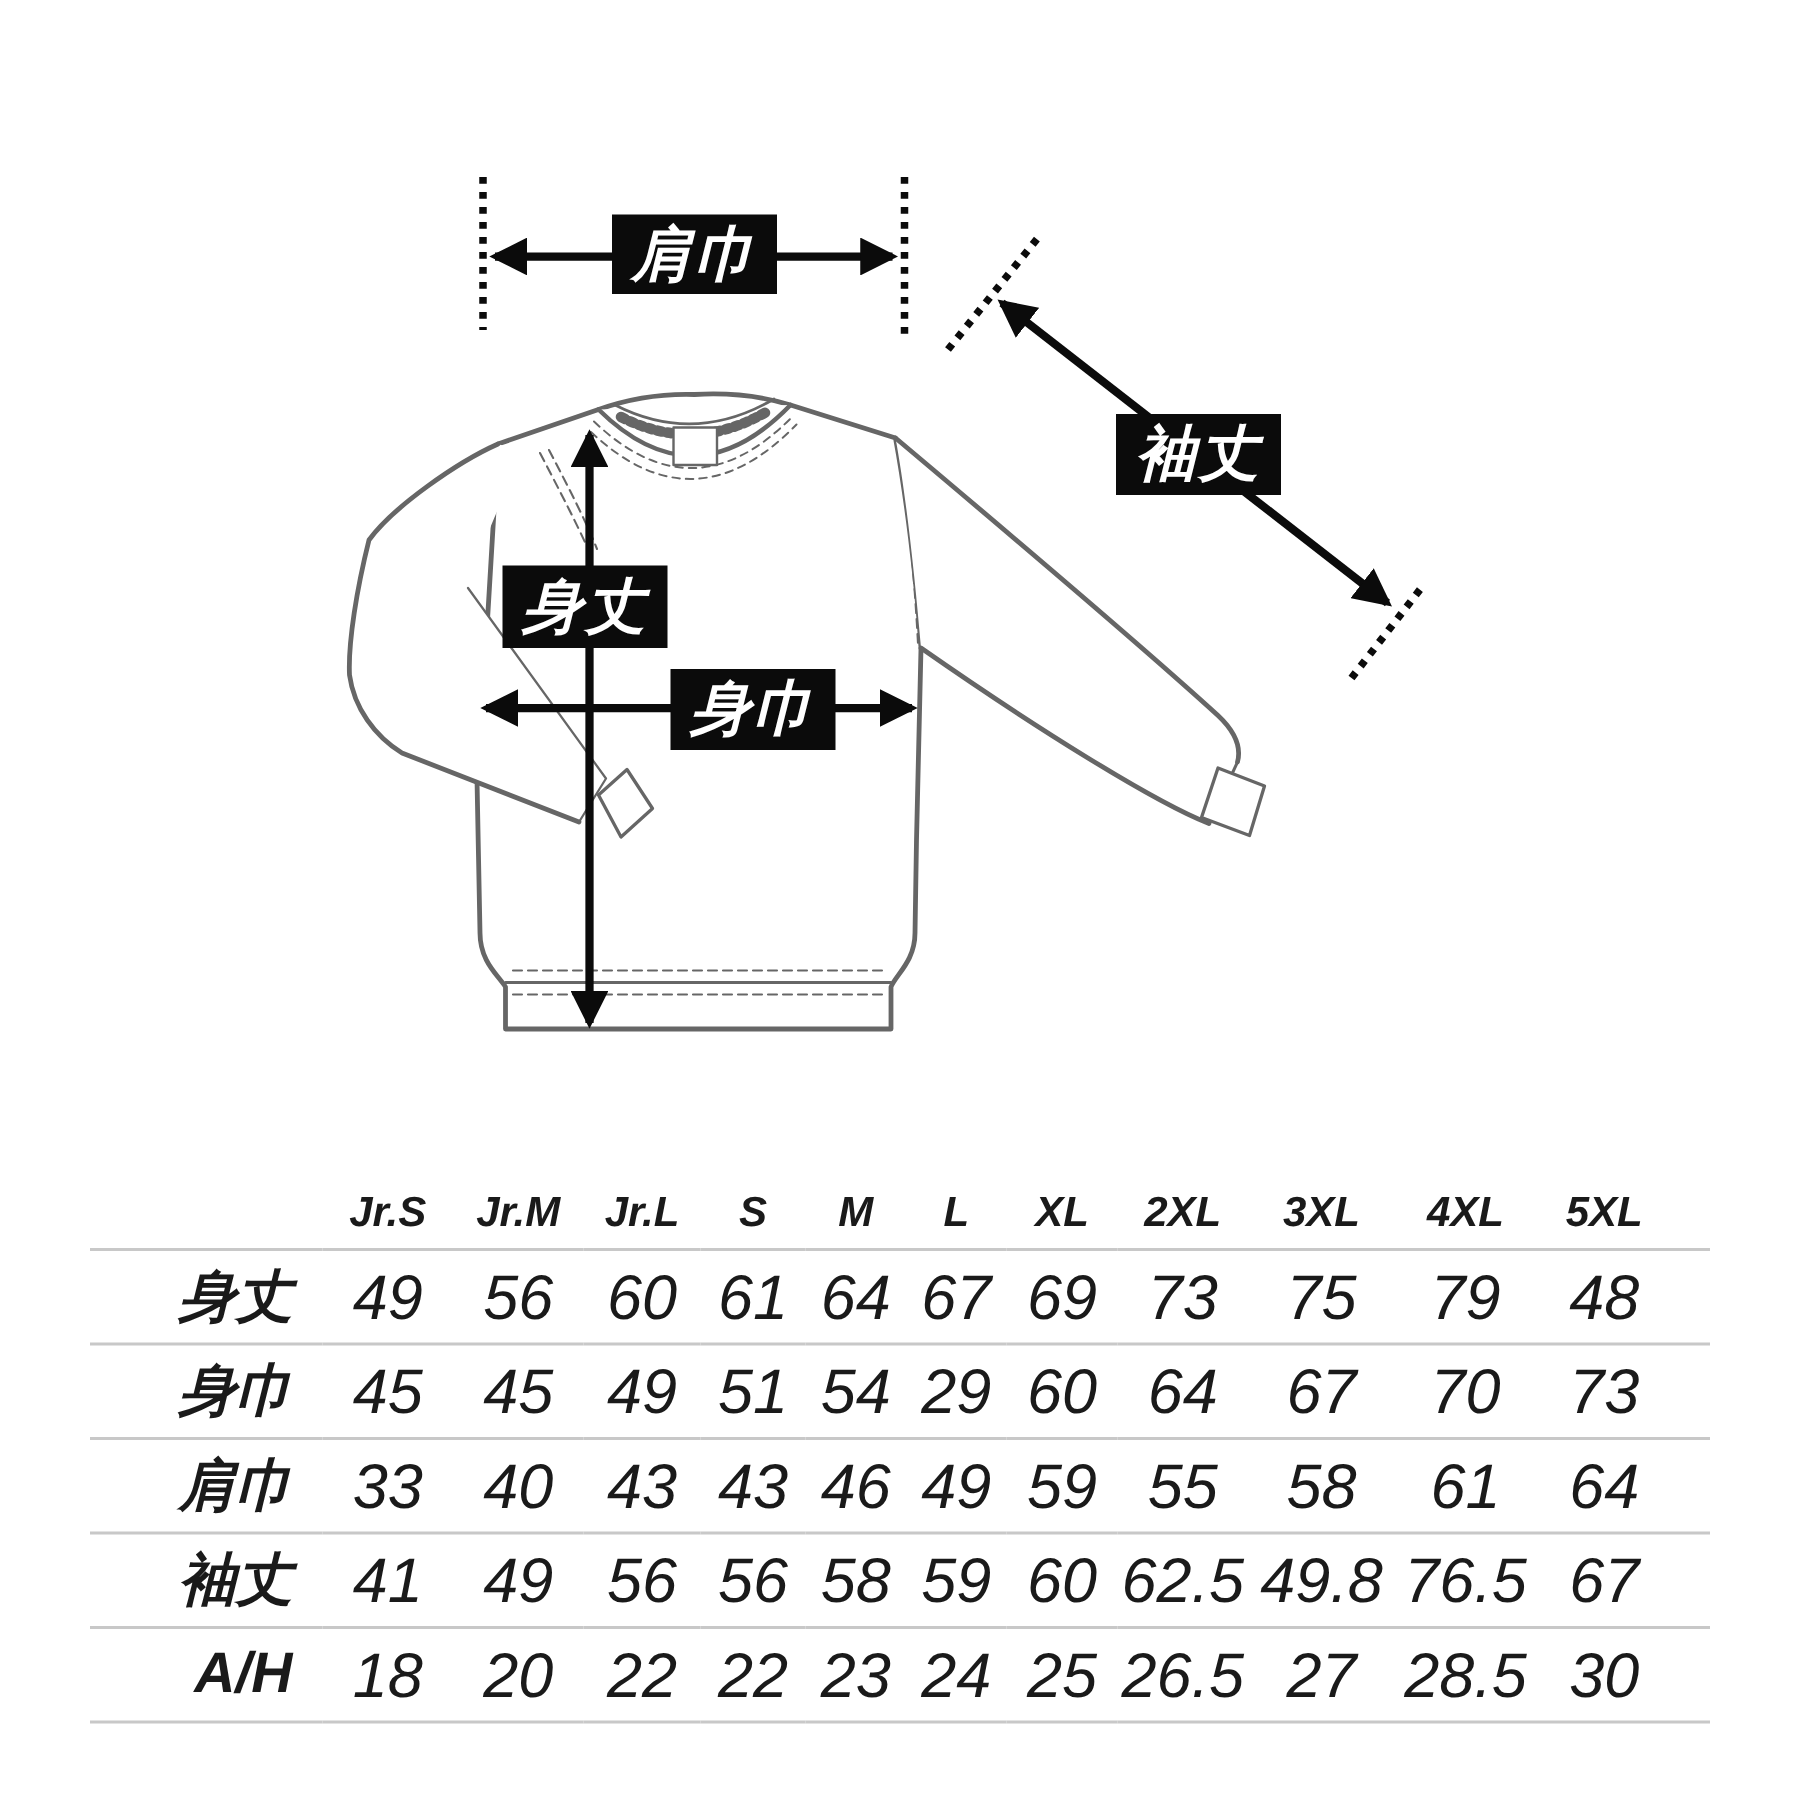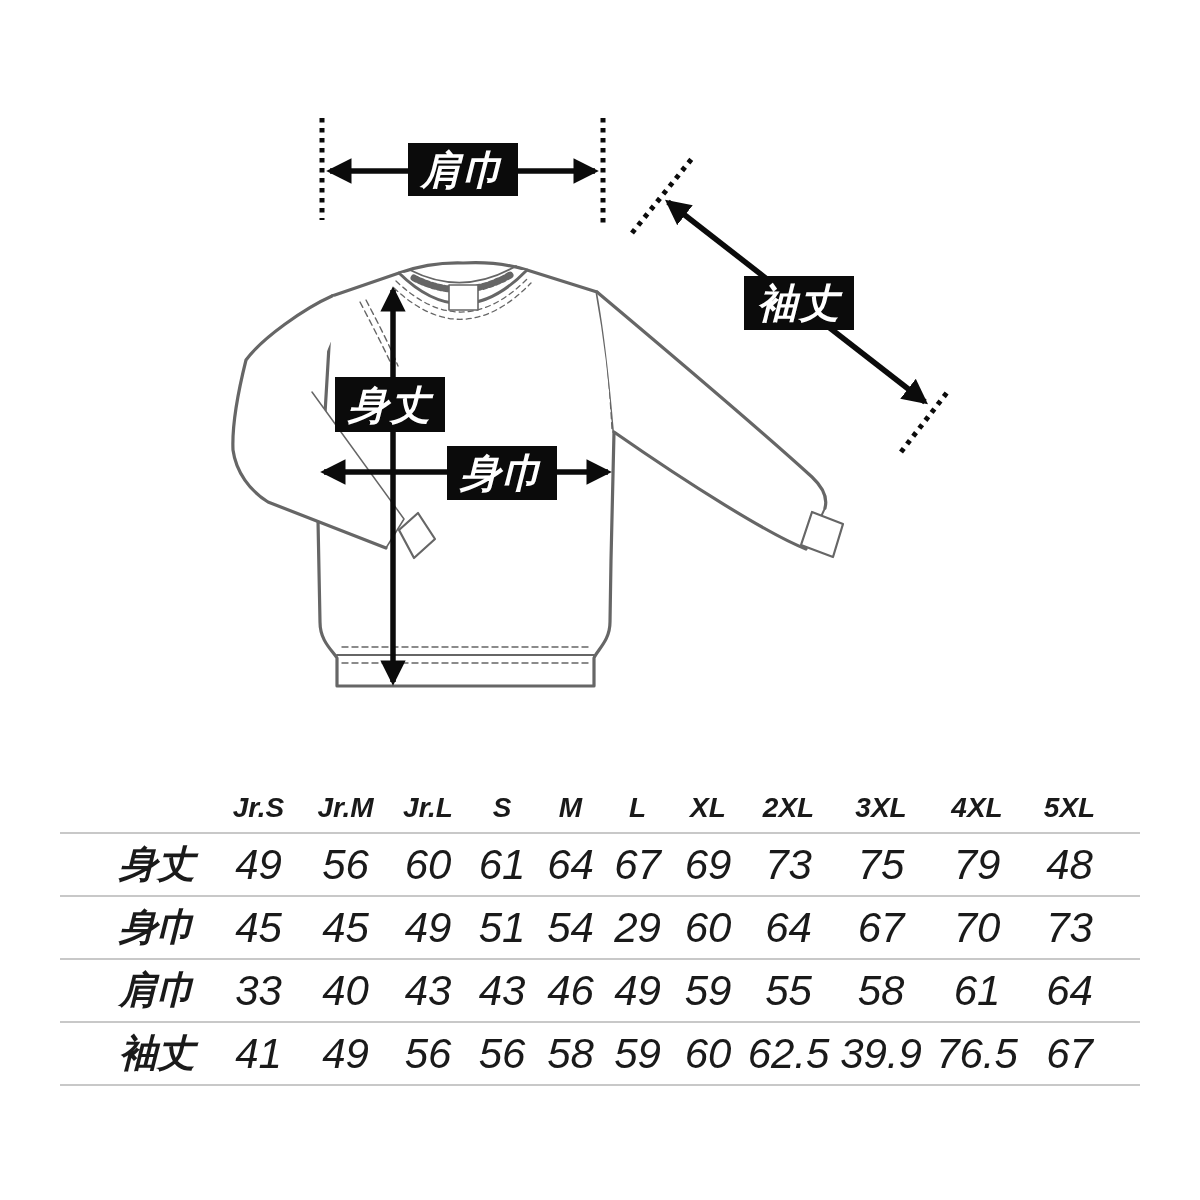--- a/index.html
+++ b/index.html
@@ -191,20 +191,34 @@
         <tr>
           <th class="rowlabel">袖丈</th>
           <td>41</td>
           <td>49</td>
           <td>56</td>
           <td>56</td>
           <td>58</td>
           <td>59</td>
           <td>60</td>
           <td>62.5</td>
-          <td>39.9</td>
+          <td>49.8</td>
           <td>76.5</td>
           <td>67</td>
         </tr>
+        <tr>
+          <th class="rowlabel">A/H</th>
+          <td>18</td>
+          <td>20</td>
+          <td>22</td>
+          <td>22</td>
+          <td>23</td>
+          <td>24</td>
+          <td>25</td>
+          <td>26.5</td>
+          <td>27</td>
+          <td>28.5</td>
+          <td>30</td>
+        </tr>
       </tbody>
   </table>
 
 </div>
 
 </body></html>

